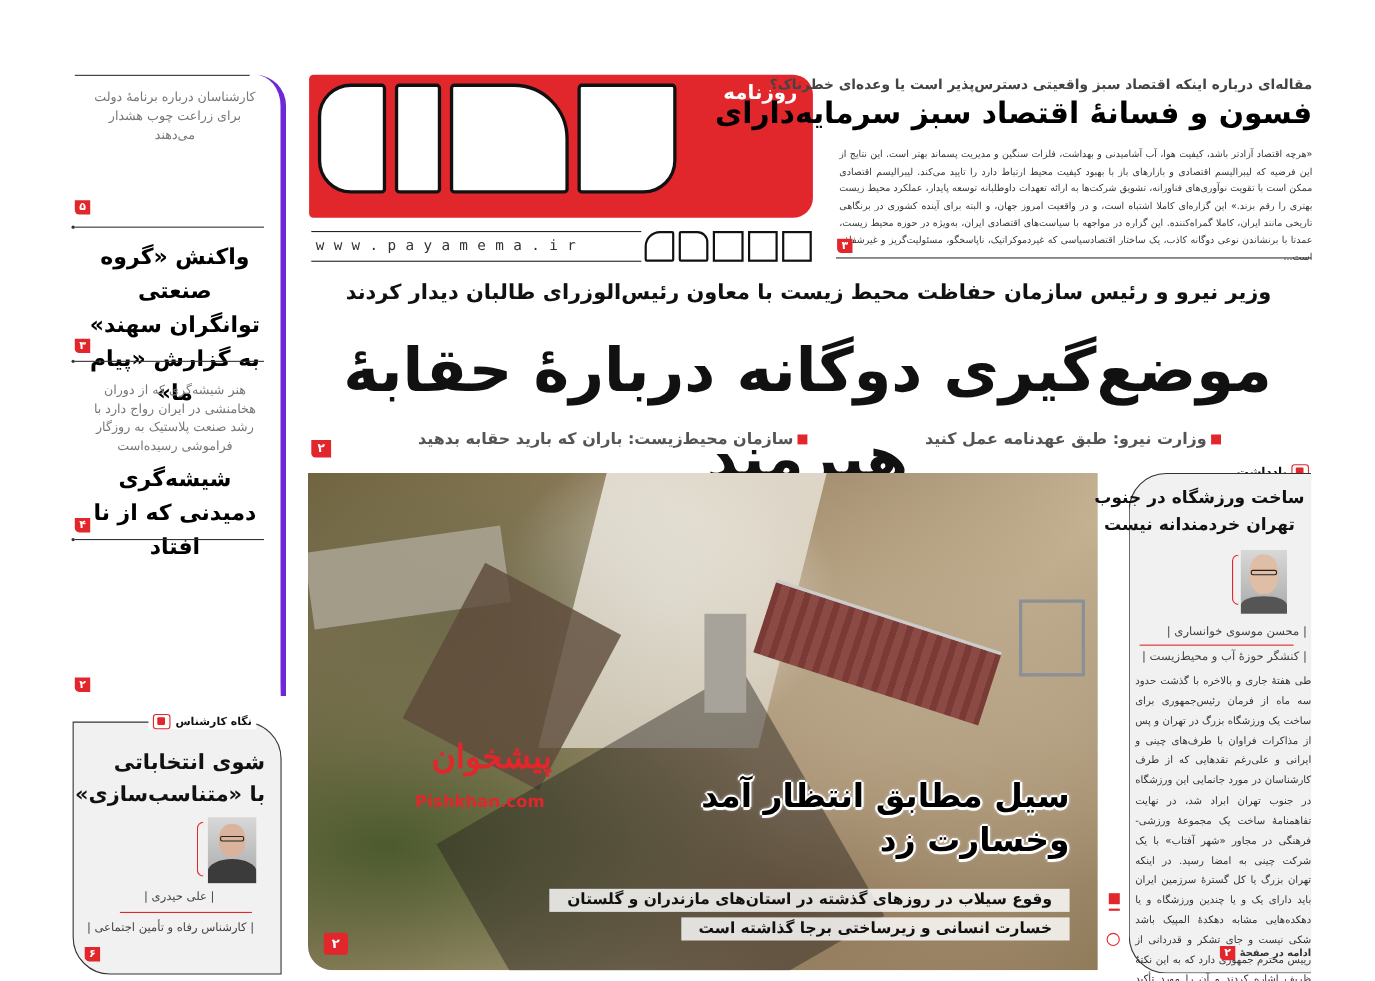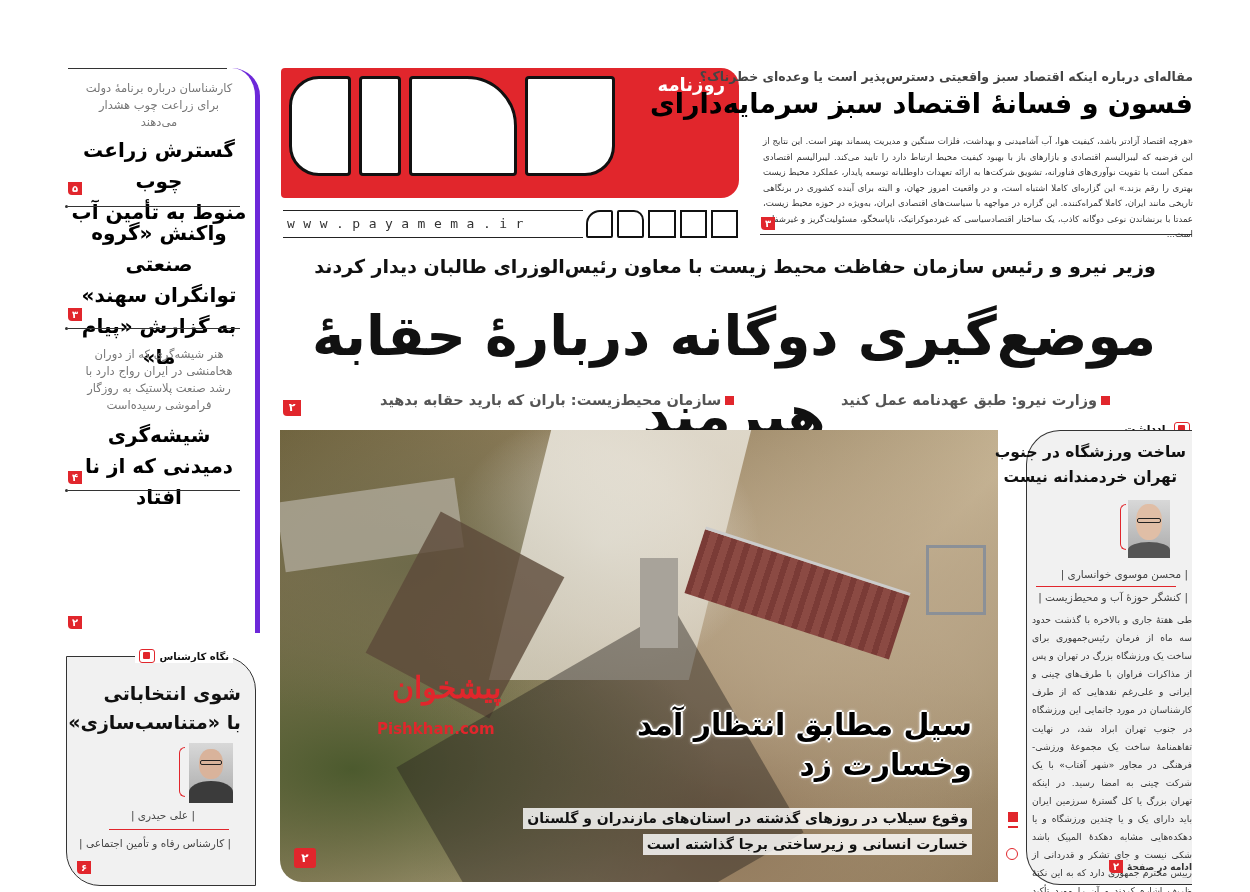--- a/index.html
+++ b/index.html
@@ -69,44 +69,40 @@
   .photo .road { position: absolute; left: 0; top: 60px; width: 180px; height: 70px; background: #b6b1a4; transform: rotate(-8deg); opacity: 0.7; }
   .photo .wall { position: absolute; left: 115px; top: 105px; width: 140px; height: 160px; background: #5d4a3a; transform: rotate(28deg); opacity: 0.8; }
   .photo .bridge { position: absolute; left: 410px; top: 128px; width: 215px; height: 70px; background: repeating-linear-gradient(90deg, #7a3b36 0 6px, #8b4a43 6px 14px); transform: rotate(18deg); border-top: 3px solid #ccc; }
   .photo .pillar { position: absolute; left: 360px; top: 128px; width: 38px; height: 90px; background: #a8a39a; }
   .photo .truss { position: absolute; right: 12px; top: 115px; width: 60px; height: 70px; border: 3px solid #8b9097; }
   .photo .shadow { position: absolute; left: 160px; top: 240px; width: 320px; height: 260px; background: rgba(40,35,30,0.45); transform: rotate(-30deg); }
   .photo .wm1 { position: absolute; left: 112px; top: 240px; color: #e1262c; font-size: 30px; font-family: "DejaVu Serif", serif; font-weight: bold; direction: rtl; }
   .photo .wm2 { position: absolute; left: 97px; top: 290px; color: #e1262c; font-size: 15px; font-weight: bold; direction: ltr; }
   .photo .ptitle { position: absolute; right: 26px; top: 275px; width: 340px; text-align: right; font-size: 30px; font-weight: 900; color: #000; line-height: 40px; letter-spacing: -1px;
                    text-shadow: 0 0 4px #fff, 0 0 4px #fff, 1px 1px 0 #fff, -1px -1px 0 #fff, 2px 0 0 #fff, -2px 0 0 #fff, 0 2px 0 #fff, 0 -2px 0 #fff; }
-  .photo .pcap { position: absolute; right: 26px; font-size: 14px; font-weight: bold; background: rgba(255,255,255,0.82); padding: 0 4px; line-height: 21px; }
+  .photo .pcap { position: absolute; right: 26px; font-size: 14px; font-weight: bold; background: rgba(255,255,255,0.82); padding: 0 16px; line-height: 21px; }
   .photo .pbadge { position: absolute; left: 14px; bottom: 14px; width: 22px; height: 20px; background: #e1262c; color: #fff; font-size: 12px; font-weight: bold; text-align: center; line-height: 20px; border-radius: 3px; }
   .photo-side-icons { position: absolute; left: 1002px; top: 812px; width: 16px; }
 
   
   .col-label { position: absolute; right: 60px; top: 422px; font-size: 11px; font-weight: bold; display: flex; align-items: center; gap: 4px; }
   .col-box { position: absolute; left: 1026px; top: 430px; width: 166px; height: 455px; background: #f1f1f1;
              border-left: 1.5px solid #333; border-bottom: 1.5px solid #333; border-top: 1.5px solid #333; border-radius: 34px 0 0 34px; }
   .col-title { position: absolute; right: 64px; top: 440px; font-size: 15.5px; font-weight: bold; line-height: 25px; text-align: center; }
   .col-body { position: absolute; right: 58px; top: 611px; width: 160px; font-size: 9.2px; line-height: 18.1px; color: #333; text-align: justify; }
   .col-cont { position: absolute; right: 58px; top: 860px; font-size: 9px; font-weight: bold; color: #333; display: flex; gap: 4px; align-items: center; }
 </style>
 </head>
 <body>
 
 <div class="left-col">
   <div class="topline"></div>
 
   <div class="lstory" style="top:12px;">
     <div class="kicker" style="padding:0 18px;">کارشناسان درباره برنامهٔ دولت برای زراعت چوب هشدار می‌دهند</div>
-    <div class="title" style="margin-top:4px;">
-      <div>گسترش زراعت چوب</div>
-      <div>منوط به تأمین آب</div>
-    </div>
   </div>
   <div class="badge" style="left:4px; top:114px;">۵</div>
   <div class="sep" style="top:138px;"></div>
 
   <div class="lstory" style="top:150px;">
     <div class="title">
       <div>واکنش «گروه صنعتی</div>
       <div>توانگران سهند»</div>
       <div>به گزارش «پیام ما»</div>
     </div>

